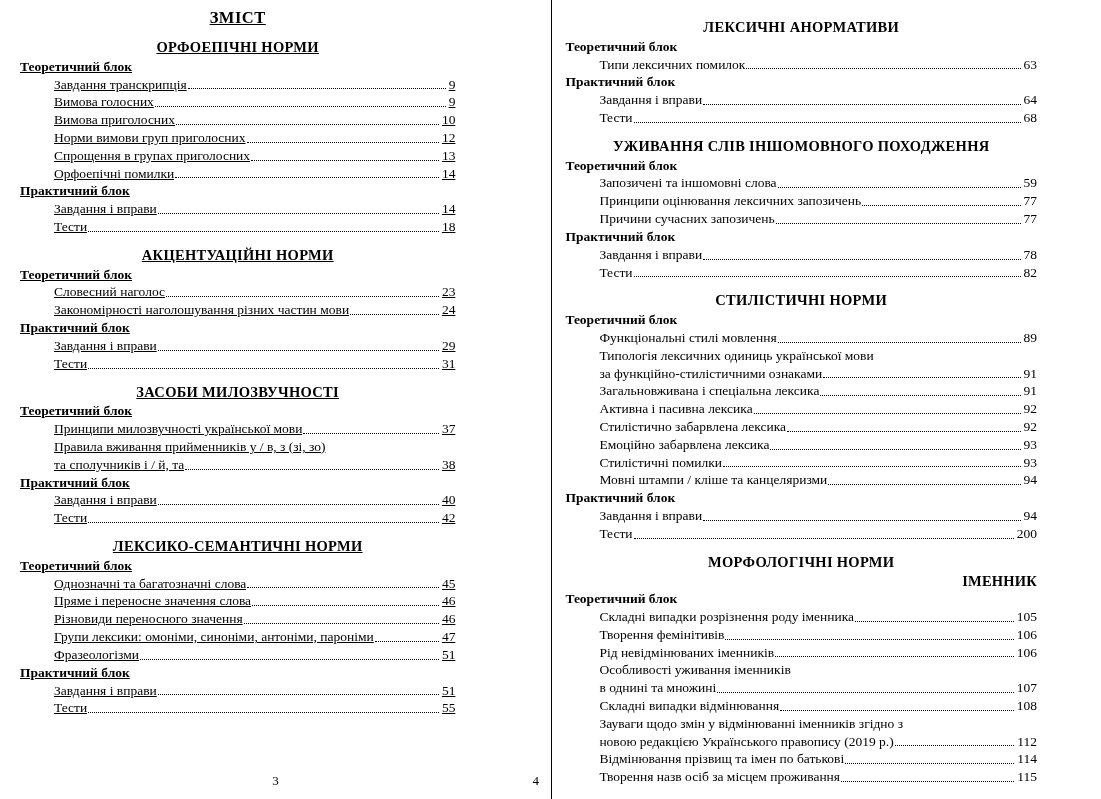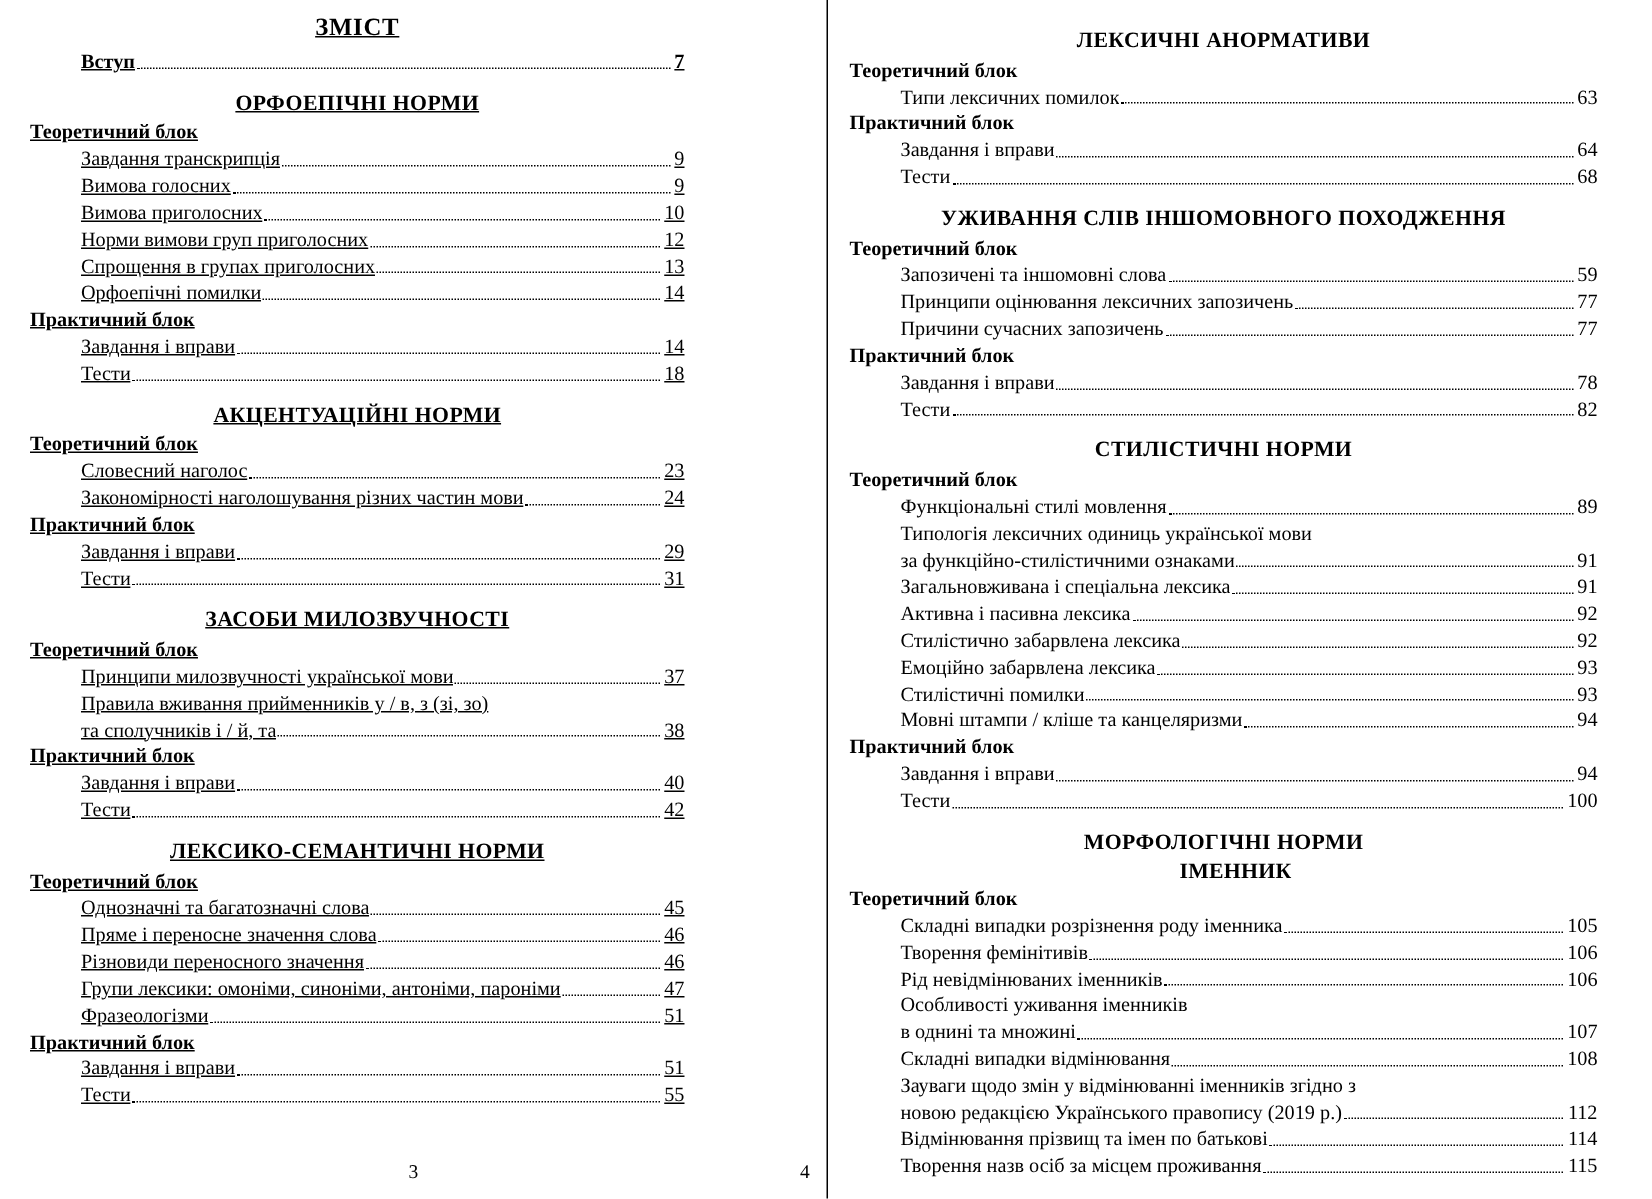--- a/index.html
+++ b/index.html
@@ -26,21 +26,21 @@
     box-sizing: border-box;
     height: 799px;
   }
   .page.left {
     width: 551px;
     padding: 8px 62px 0 20px;
     text-decoration: underline;
   }
   .page.right {
     width: 620px;
-    padding: 8px 36px 0 48px;
+    padding: 8px 64px 0 48px;
   }
   .gutter {
     position: absolute;
     left: 551px;
     top: 0;
     width: 1px;
     height: 799px;
     background: #000000;
   }
   .doc-title {
@@ -52,21 +52,21 @@
   }
   .section-head {
     text-align: center;
     font-weight: bold;
     font-size: 14.5px;
     letter-spacing: 0.3px;
     margin: 11px 0 3px 0;
     line-height: 1.15;
   }
   .section-head.left-align {
-    text-align: center;
+    text-align: right;
     margin-left: 16px;
     letter-spacing: 0.2px;
   }
   .blockhead {
     font-weight: bold;
     font-size: 13.5px;
     margin: 1px 0 0 0;
     line-height: 1.25;
   }
   .entry {
@@ -117,27 +117,20 @@
     left: 15px;
   }
 </style>
 </head>
 <body>
 
 <div class="spread">
 
   <div class="page left" id="left-page">
     <div class="doc-title">ЗМІСТ</div>
-    <div id="left-intro">
-        <div class="entry top">
-          <span class="etext">Вступ</span>
-          <span class="dots"></span>
-          <span class="pnum">7</span>
-        </div>
-      </div>
     <div id="left-body">
         <div class="section-head">ОРФОЕПІЧНІ НОРМИ</div>
         <div class="blockhead">Теоретичний блок</div>
         <div class="entry">
           <span class="etext">Завдання транскрипція</span>
           <span class="dots"></span>
           <span class="pnum">9</span>
         </div>
         <div class="entry">
           <span class="etext">Вимова голосних</span>
@@ -359,21 +352,21 @@
         </div>
         <div class="blockhead">Практичний блок</div>
         <div class="entry">
           <span class="etext">Завдання і вправи</span>
           <span class="dots"></span>
           <span class="pnum">94</span>
         </div>
         <div class="entry">
           <span class="etext">Тести</span>
           <span class="dots"></span>
-          <span class="pnum">100</span>
+          <span class="pnum">200</span>
         </div>
         <div class="section-head">МОРФОЛОГІЧНІ НОРМИ</div>
         <div class="section-head left-align" style="margin-top: 2px; margin-bottom: 0px;">ІМЕННИК</div>
         <div class="blockhead">Теоретичний блок</div>
         <div class="entry">
           <span class="etext">Складні випадки розрізнення роду іменника</span>
           <span class="dots"></span>
           <span class="pnum">105</span>
         </div>
         <div class="entry">

